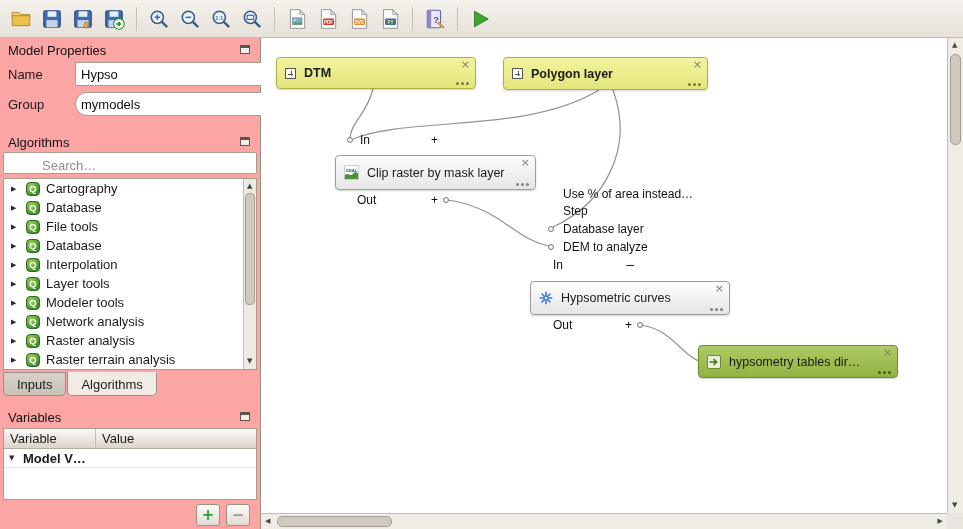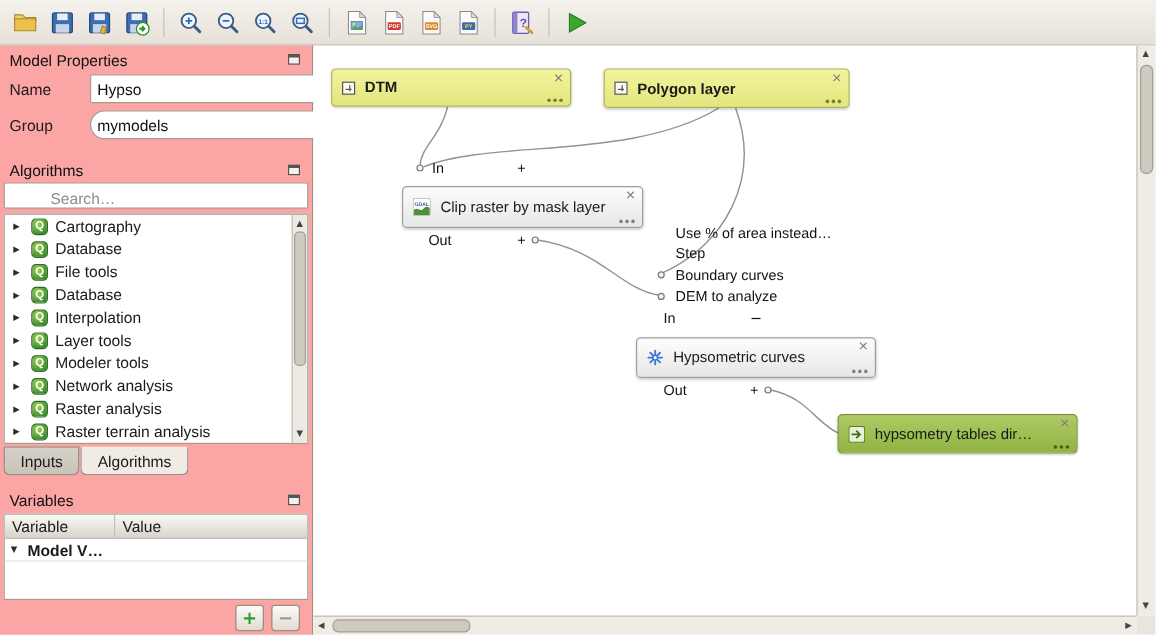--- a/index.html
+++ b/index.html
@@ -370,21 +370,21 @@
           </span>
       </div>
 
       <span class="canvas-label" style="left:96px;top:155px">Out</span>
       <span class="canvas-label" style="left:170px;top:155px">+</span>
       <span class="sock" style="left:182px;top:159px"></span>
 
       <span class="canvas-label" style="left:302px;top:149px">Use % of area instead…</span>
       <span class="canvas-label" style="left:302px;top:166px">Step</span>
       <span class="sock" style="left:287px;top:188px"></span>
-      <span class="canvas-label" style="left:302px;top:184px">Boundary curves</span>
+      <span class="canvas-label" style="left:302px;top:184px">Database layer</span>
       <span class="sock" style="left:287px;top:206px"></span>
       <span class="canvas-label" style="left:302px;top:202px">DEM to analyze</span>
       <span class="canvas-label" style="left:292px;top:220px">In</span>
       <span class="canvas-label glyph" style="left:364px;top:220px">−</span>
 
       <div class="node node-alg" style="left:269px;top:243px;width:200px;height:34px">
         <svg width="14" height="14" viewBox="0 0 16 16">
             <g stroke="#3b7bd4" stroke-width="1.8" stroke-linecap="round">
               <path d="M8 1.5v13M1.5 8h13M3.4 3.4l9.2 9.2M12.6 3.4l-9.2 9.2"></path>
             </g>

